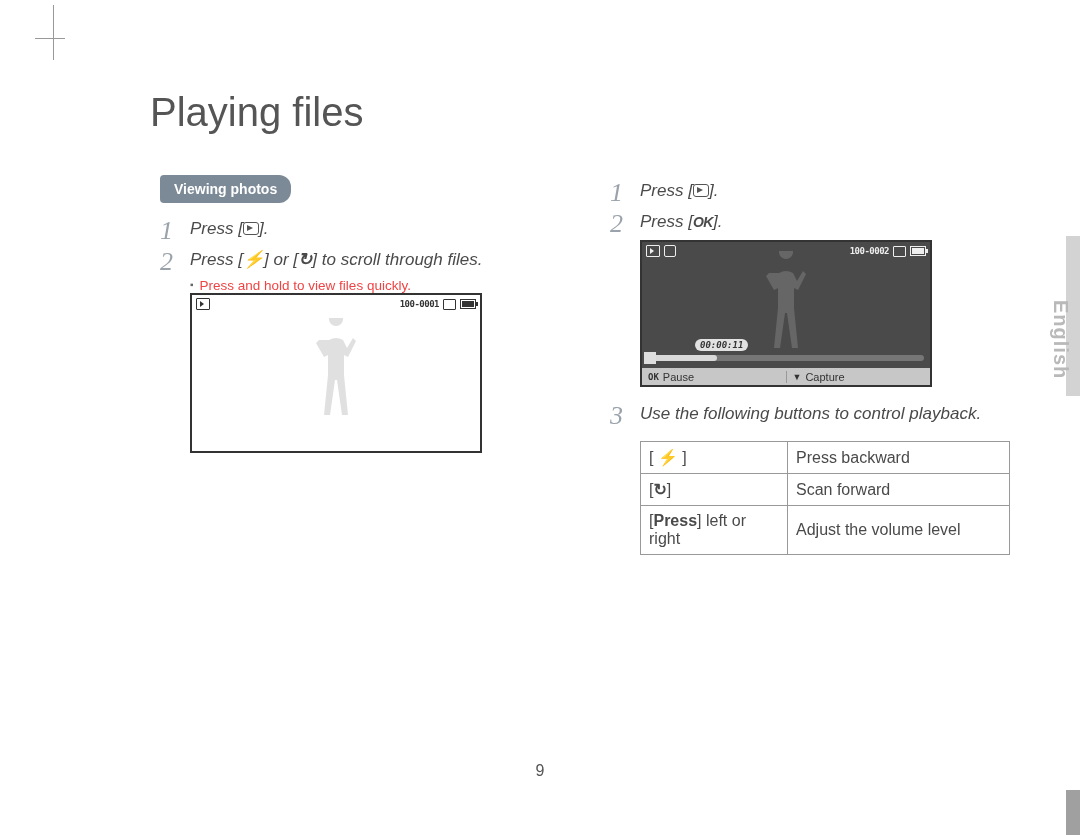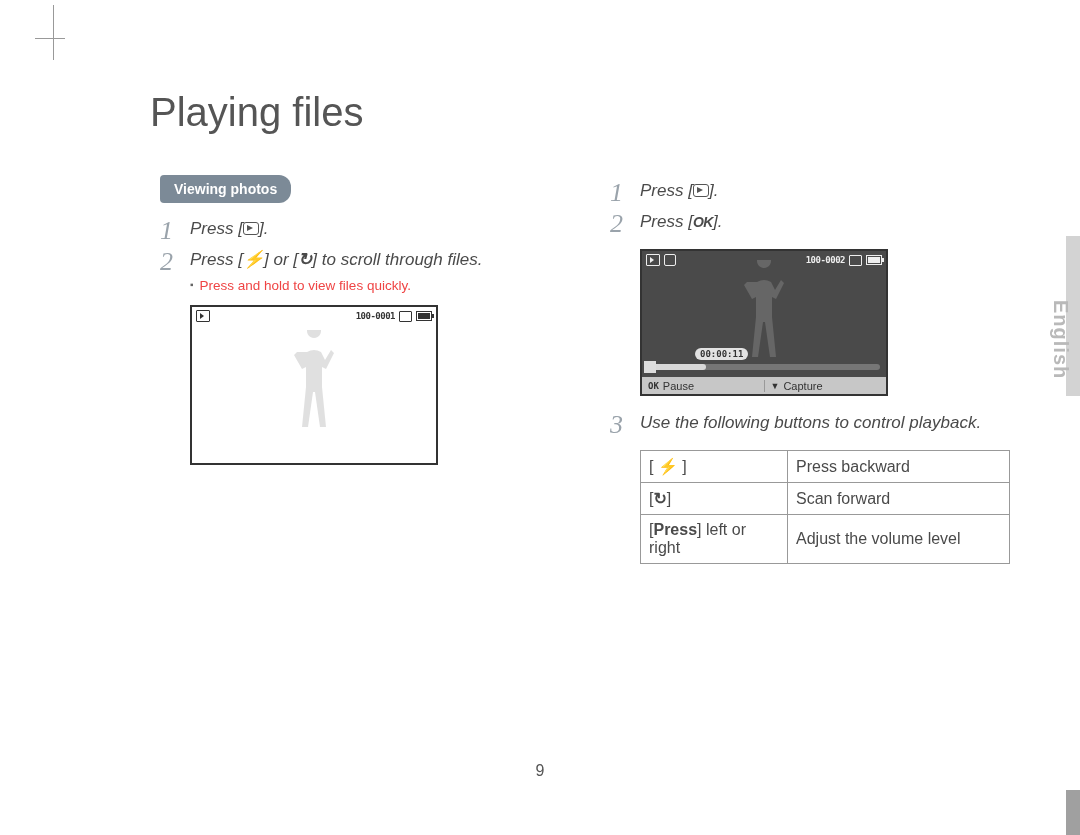--- a/index.html
+++ b/index.html
@@ -117,22 +117,21 @@
     font-weight:bold;
   }
   .icon-ok {
     font-weight: bold;
     font-size: 14px;
     letter-spacing: -0.5px;
   }
 
   .lcd {
     margin-left: 30px;
-    margin-top: 12px;
-    width: 248px;
+    width: 292px;
     border: 2px solid #333;
     background: #fff;
     position: relative;
     box-sizing: border-box;
   }
   .lcd-left { height: 160px; padding-left: 34px; }
   .lcd-right { height: 147px; background: #4a4a4a; border-color: #333; }
   .lcd-bar {
     position: absolute;
     top: 0; left: 0; right: 0;
@@ -186,21 +185,21 @@
     position:absolute; left:0; top:0; bottom:0; width:25%;
     background:#d8d8d8; border-radius:3px;
   }
   .progress-stop {
     position:absolute; left:-4px; top:-3px; width:10px;height:10px;
     border:1px solid #ddd; background:#ddd;
   }
   .time-bubble {
     position:absolute; left:53px; bottom:34px;
     background:#e2e2e2; color:#333; font-size:9px; font-weight:bold;
-    padding:1px 5px; border-radius:7px; font-family:monospace;
+    padding:1px 5px; border-radius:7px; font-family:monospace;font-style:italic;
   }
   .lcd-footer {
     position:absolute; left:0; right:0; bottom:0; height:17px;
     background:#c7c7c7; color:#333;
     display:flex; font-size:11px; align-items:center;
   }
   .lcd-footer .half { flex:1; display:flex; align-items:center; gap:4px; padding-left:6px; border-right:1px solid #999;}
   .lcd-footer .half:last-child{border-right:none;}
   .tiny-ok{font-size:9px;font-weight:bold;font-family:monospace;}
   .tiny-down{font-size:9px;}

